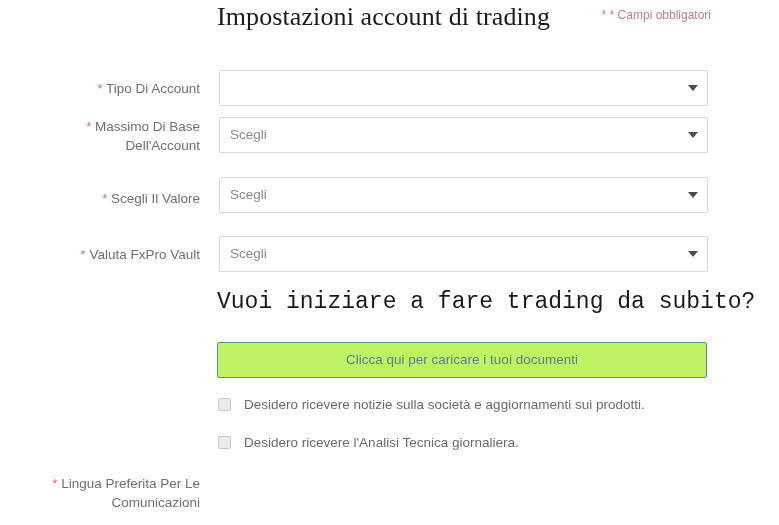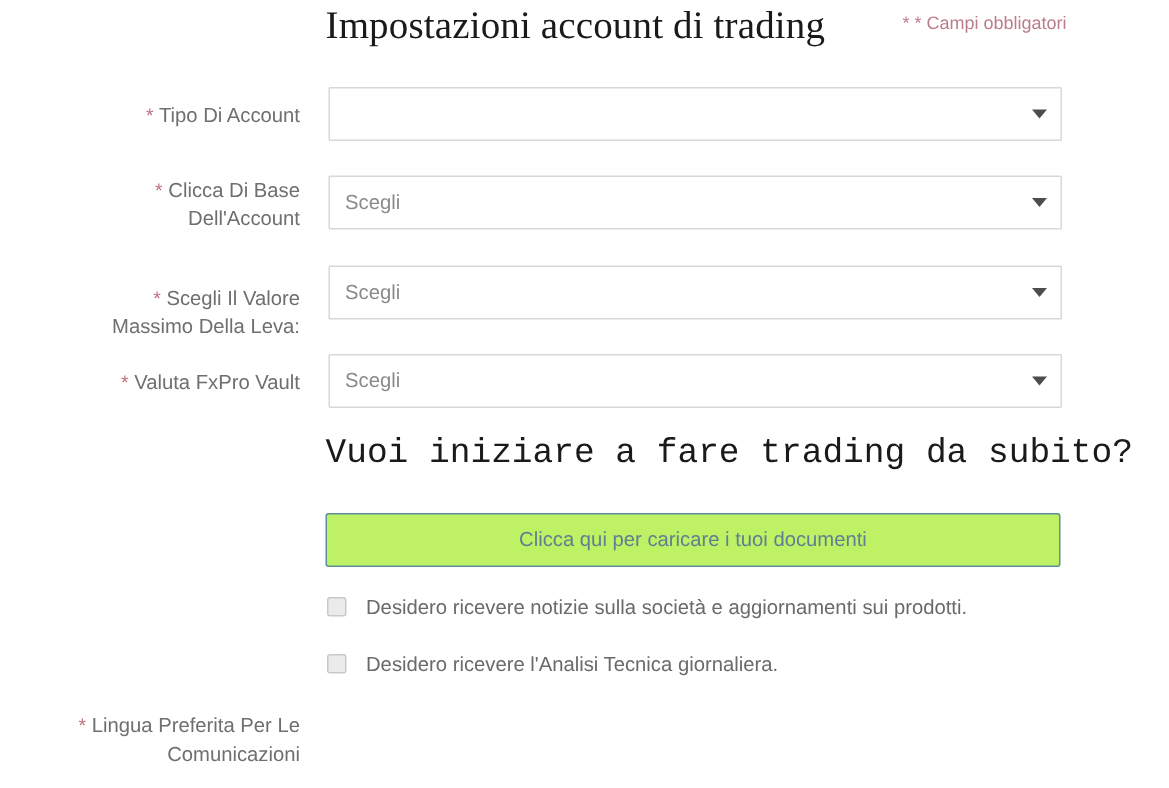--- a/index.html
+++ b/index.html
@@ -180,52 +180,51 @@
 </head>
 <body>
 
 <div class="page">
 
   <div class="header-row">
     <div class="page-title">Impostazioni account di trading</div>
     <div class="required-note">* * Campi obbligatori</div>
   </div>
 
-  <div class="form-row" style="top:58px;height:36px;">
+  <div class="form-row" style="top:70px;height:36px;">
     <div class="field-label" style="top:9px;">
       <span class="star">*</span>
       <span>Tipo Di Account</span>
     </div>
     <div class="select-box" style="top:0;">
       <span class="select-value"></span>
       <span class="caret"></span>
     </div>
   </div>
 
   <div class="form-row" style="top:117px;height:36px;">
     <div class="field-label" style="top:0;">
       <div>
         <span class="star">*</span>
-        <span>Clicca Di Base</span>
+        <span>Massimo Di Base</span>
       </div>
       <div>Dell'Account</div>
     </div>
     <div class="select-box" style="top:0;">
       <span class="select-value">Scegli</span>
       <span class="caret"></span>
     </div>
   </div>
 
   <div class="form-row" style="top:177px;height:36px;">
     <div class="field-label" style="top:12px;">
       <div>
         <span class="star">*</span>
         <span>Scegli Il Valore</span>
       </div>
-      <div>Massimo Della Leva:</div>
     </div>
     <div class="select-box" style="top:0;">
       <span class="select-value">Scegli</span>
       <span class="caret"></span>
     </div>
   </div>
 
   <div class="form-row" style="top:236px;height:50px;">
     <div class="field-label" style="top:9px;">
       <span class="star">*</span>

